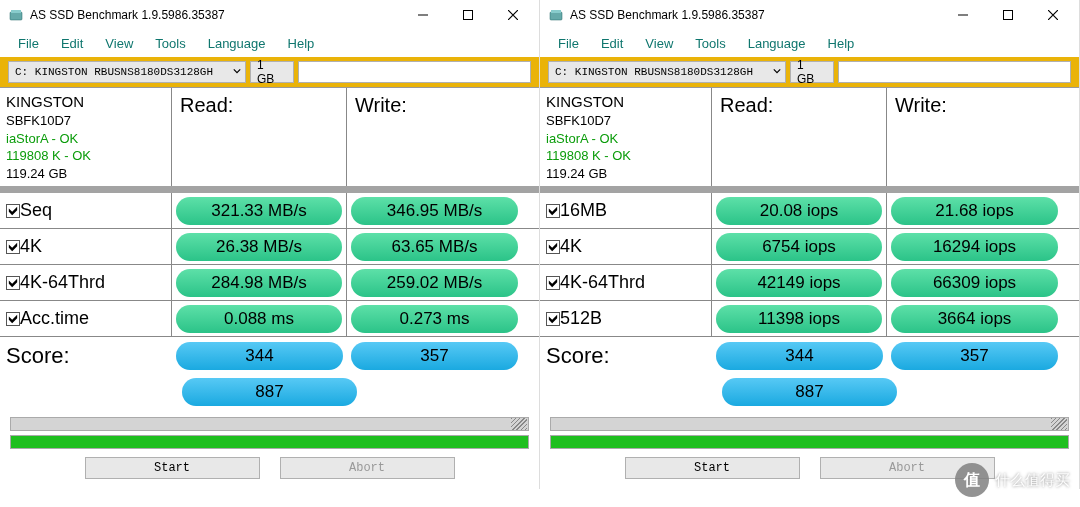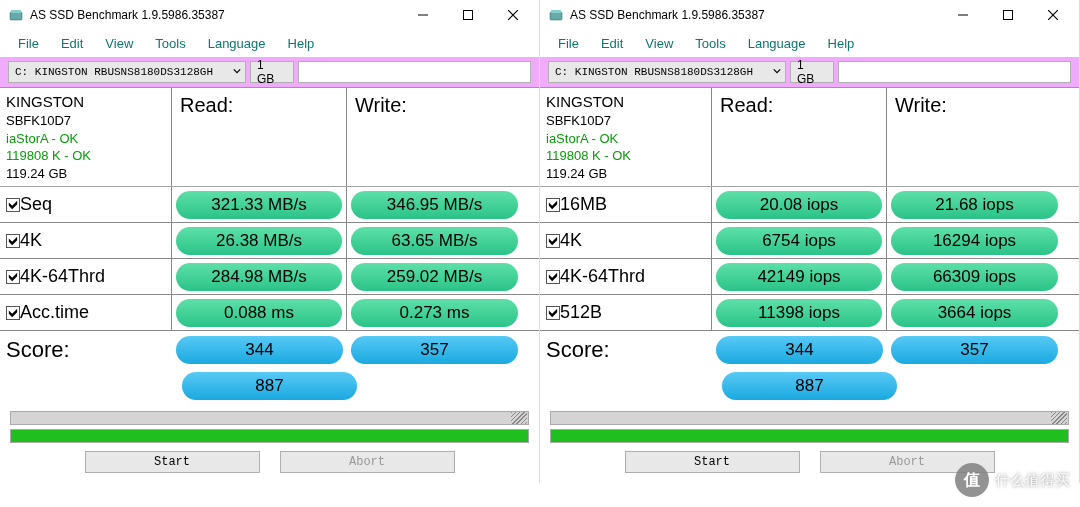--- a/index.html
+++ b/index.html
@@ -7,28 +7,28 @@
 .container { display: flex; width: 1080px; }
 .window { width: 540px; border-right: 1px solid #ddd; background: #fff; }
 .titlebar { display: flex; align-items: center; height: 30px; padding: 0 4px; background: #fff; }
 .titlebar .app-icon { width: 16px; height: 16px; margin: 0 6px 0 4px; display: inline-flex; align-items: center; justify-content: center; }
 .titlebar .title { flex: 1; font-size: 12px; color: #000; }
 .winbtns { display: flex; }
 .winbtn { width: 45px; height: 30px; display: flex; align-items: center; justify-content: center; color: #000; }
 .winbtn svg { width: 10px; height: 10px; }
 .menubar { display: flex; gap: 2px; padding: 2px 8px; background: #fff; font-size: 13px; }
 .menubar .menu-item { padding: 4px 10px; color: #0f766e; }
-.toolbar { display: flex; align-items: center; gap: 4px; padding: 4px 8px; background: #f0abfc; }
+.toolbar { display: flex; align-items: center; gap: 4px; padding: 4px 8px; background: #eab308; }
 .combo { display: inline-flex; align-items: center; background: #e8e8e8; border: 1px solid #b0b0b0; height: 22px; padding: 0 4px 0 6px; font-family: "Consolas", monospace; font-size: 11px; color: #000; }
 .combo.drive { font-family: "Courier New", monospace; font-size: 11px; width: 238px; }
 .combo.size { width: 44px; font-family: Liberation Sans, sans-serif; font-size: 12px; gap: 28px; }
 .combo .arrow { margin-left: auto; }
 .text-input { flex: 1; height: 22px; border: 1px solid #b0b0b0; background: #fff; }
 .panel { border-top: 1px solid #999; }
-.header-row { display: flex; border-bottom: 1px solid #a3a3a3; }
+.header-row { display: flex; border-bottom: 7px solid #a3a3a3; }
 .info-cell { width: 172px; padding: 4px 6px; border-right: 1px solid #888; line-height: 1.35; }
 .info-cell .drv-name { color: #000; font-size: 15px; }
 .info-cell .drv-fw { color: #000; font-size: 13px; }
 .info-cell .ok1 { color: #0a9c0a; font-size: 13px; }
 .info-cell .ok2 { color: #0a9c0a; font-size: 13px; }
 .info-cell .drv-size { color: #000; font-size: 13px; }
 .head-read { width: 175px; padding: 6px 8px; border-right: 1px solid #888; font-size: 20px; }
 .head-write { width: 175px; padding: 6px 8px; font-size: 20px; }
 .data-row { display: flex; align-items: center; height: 36px; border-bottom: 1px solid #888; }
 .row-label { width: 172px; display: flex; align-items: center; gap: 0; padding: 0 6px; font-size: 18px; border-right: 1px solid #888; height: 100%; }

